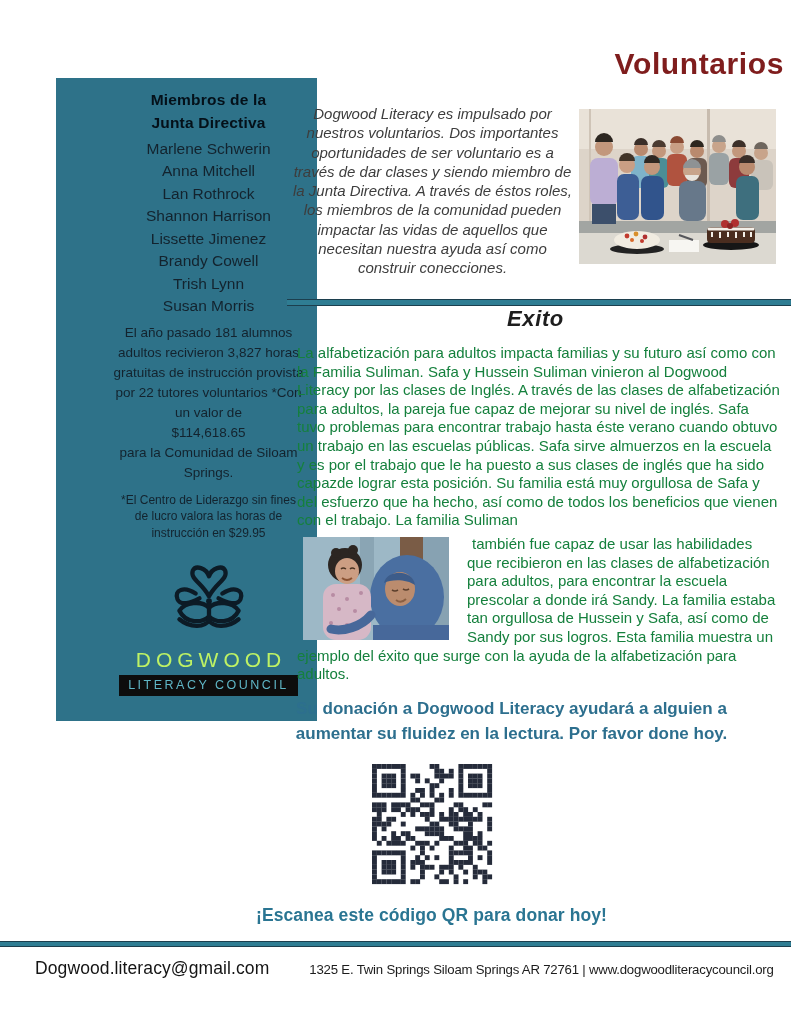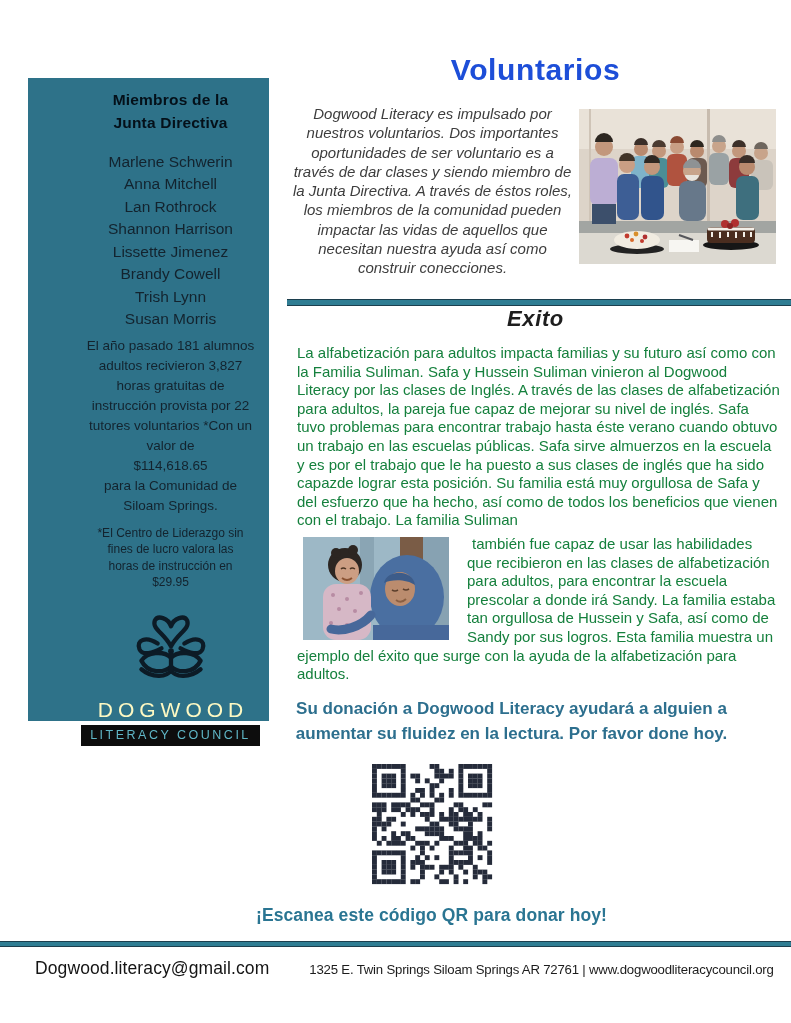--- a/index.html
+++ b/index.html
@@ -6,52 +6,52 @@
   html, body { background: #ffffff; }
   body {
     width: 791px; height: 1023px; position: relative;
     font-family: "Liberation Sans", sans-serif;
     color: #3d3d3d; overflow: hidden;
   }
   .pre { white-space: pre-line; }
 
   
   .sidebar {
-    position: absolute; left: 28px; top: 78px; width: 241px; height: 643px;
+    position: absolute; left: 56px; top: 78px; width: 261px; height: 643px;
     background: #2e7289; text-align: center; padding-top: 10px; padding-left: 44px;
   }
   .board-title {
     font-size: 15.5px; font-weight: bold; line-height: 1.5;
     color: #041019; letter-spacing: 0.2px;
   }
-  .members { margin-top: 16px; }
+  .members { margin-top: 3px; }
   .member { display: block; font-size: 15.5px; line-height: 22.5px; color: #13232e; }
   .sidebar-stats {
     margin: 5px 12px 0; font-size: 13.5px; line-height: 20px; color: #13232e;
   }
   .sidebar-footnote {
     margin: 9px 20px 0; font-size: 12px; line-height: 16.5px; color: #13232e;
   }
   .logo { margin-top: 21px; }
   .logo-icon svg { display: block; margin: 0 auto; }
   .logo-name {
     font-size: 21px; font-weight: 500; letter-spacing: 5px;
-    color: #fef9c3; margin-top: 2px; padding-left: 5px;
+    color: #bef264; margin-top: 2px; padding-left: 5px;
   }
   .logo-banner {
     display: inline-block; background: #0d0d0d; color: #5fb6c6;
     font-size: 12.5px; font-weight: normal; letter-spacing: 2.5px;
     padding: 3px 9px 4px; margin-top: 3px;
   }
 
   
   .vol-title {
-    position: absolute; top: 53px; left: 287px; width: 497px;
-    text-align: center; font-size: 30px; font-weight: 600;
-    letter-spacing: 0.6px; color: #1d4ed8;
+    position: absolute; top: 47px; left: 287px; width: 497px;
+    text-align: right; font-size: 30px; font-weight: 600;
+    letter-spacing: 0.6px; color: #7f1d1d;
   }
   .vol-row { position: absolute; top: 104px; left: 292px; width: 489px; display: flex; font-style: italic; }
   .vol-text {
     width: 281px; font-size: 15px; line-height: 19.3px;
     text-align: center; color: #3d3d3d;
   }
   .vol-photo { margin-left: 6px; margin-top: 5px; }
   .photo-frame { display: block; }
 
   .divider, .footer-rule {

